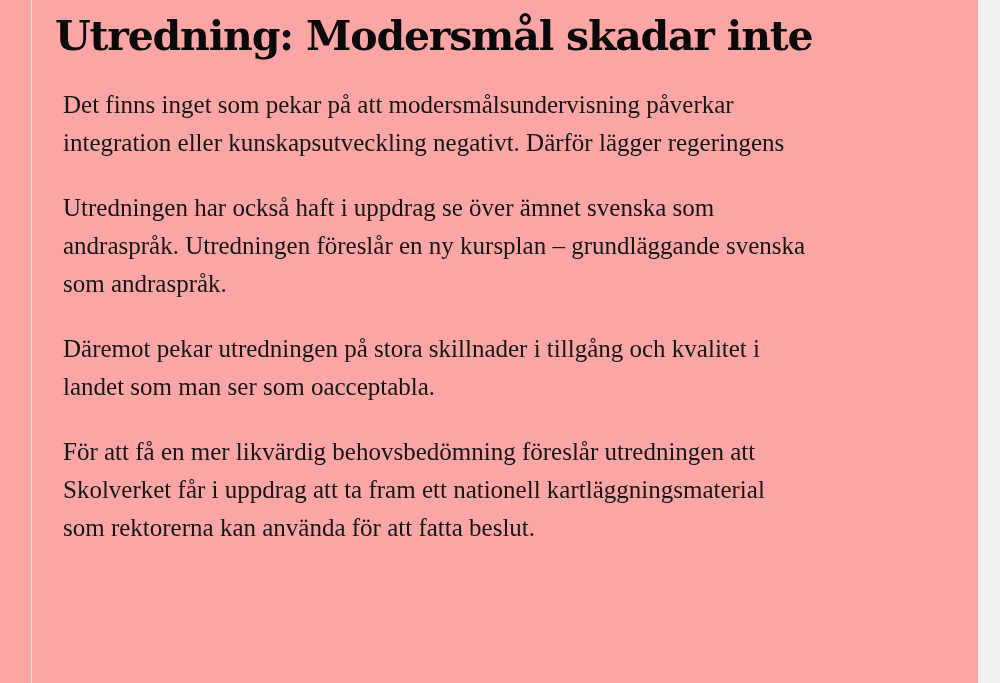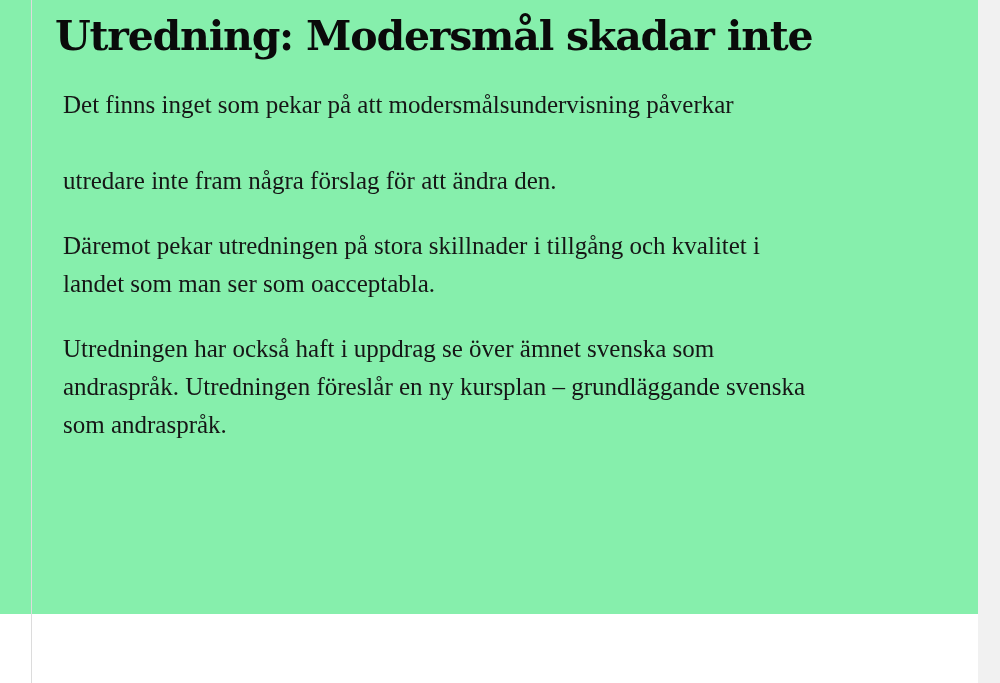--- a/index.html
+++ b/index.html
@@ -6,22 +6,22 @@
       margin: 0;
       padding: 0;
       width: 1000px;
       height: 683px;
       overflow: hidden;
       background: #ffffff;
     }
     .page {
       position: relative;
       width: 1000px;
-      height: 614px;
-      background: #86efac;
+      height: 683px;
+      background: #fca5a5;
     }
     .left-rule {
       position: absolute;
       left: 31px;
       top: 0;
       width: 1px;
       height: 683px;
       background: #dcdcdc;
     }
     .right-panel {
@@ -65,29 +65,33 @@
   <div class="left-rule"></div>
   <div class="right-panel"></div>
 
   <article class="article">
     <h1 class="headline">
       <span>Utredning: Modersmål skadar inte</span><br>
     </h1>
 
     <p class="para">
       <span>Det finns inget som pekar på att modersmålsundervisning påverkar</span><br>
-      <br>
-      <span>utredare inte fram några förslag för att ändra den.</span>
+      <span>integration eller kunskapsutveckling negativt. Därför lägger regeringens</span><br>
+    </p>
+
+    <p class="para">
+      <span>Utredningen har också haft i uppdrag se över ämnet svenska som</span><br>
+      <span>andraspråk. Utredningen föreslår en ny kursplan – grundläggande svenska</span><br>
+      <span>som andraspråk.</span>
     </p>
 
     <p class="para">
       <span>Däremot pekar utredningen på stora skillnader i tillgång och kvalitet i</span><br>
       <span>landet som man ser som oacceptabla.</span>
     </p>
 
     <p class="para">
-      <span>Utredningen har också haft i uppdrag se över ämnet svenska som</span><br>
-      <span>andraspråk. Utredningen föreslår en ny kursplan – grundläggande svenska</span><br>
-      <span>som andraspråk.</span>
+      <span>För att få en mer likvärdig behovsbedömning föreslår utredningen att</span><br>
+      <span>Skolverket får i uppdrag att ta fram ett nationell kartläggningsmaterial</span><br>
+      <span>som rektorerna kan använda för att fatta beslut.</span>
     </p>
-
   </article>
 </div>
 
 </body></html>

